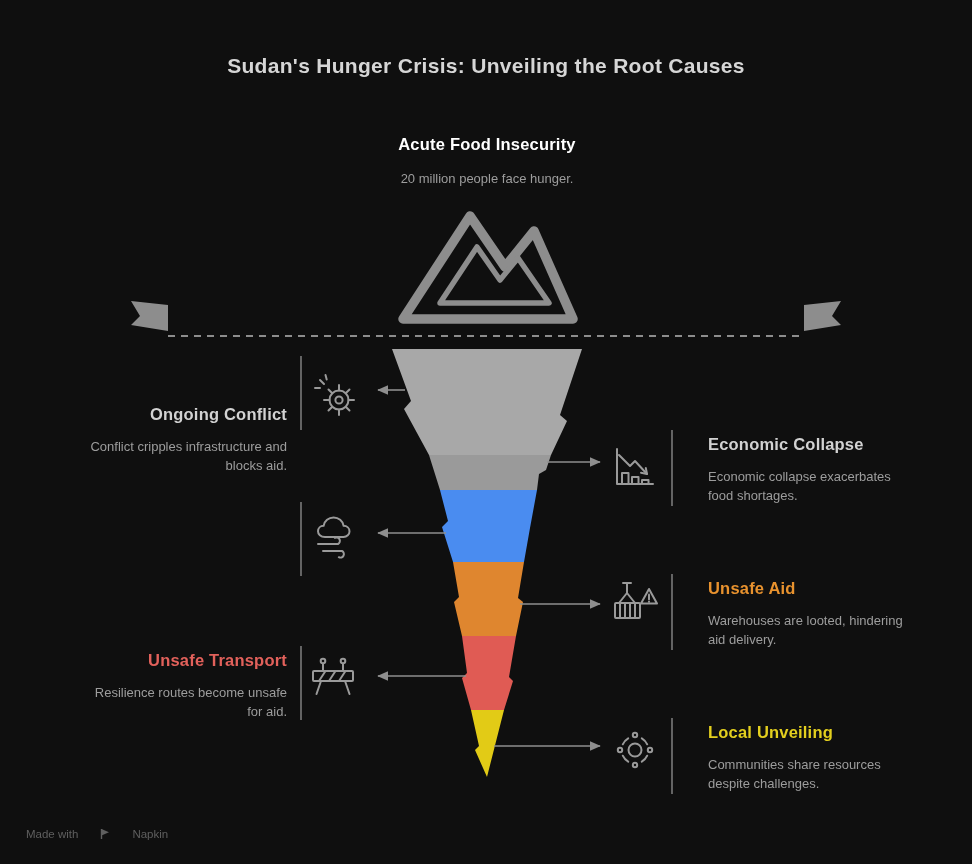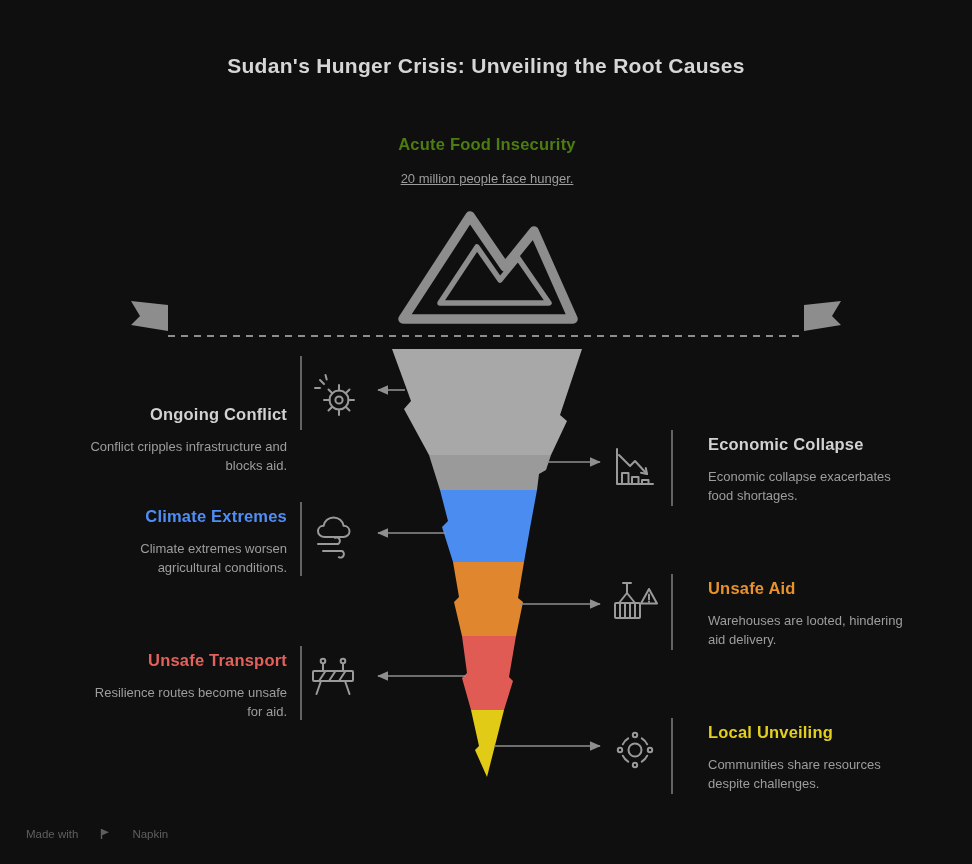--- a/index.html
+++ b/index.html
@@ -8,21 +8,21 @@
     background:#0f0f0f;
     font-family:"Liberation Sans", sans-serif;
   }
   .art{position:absolute;left:0;top:0;}
   .title{
     position:absolute;top:54px;left:0;width:100%;margin:0;
     text-align:center;font-size:21px;font-weight:bold;letter-spacing:.3px;
   }
   .apex{position:absolute;top:135px;left:287px;width:400px;text-align:center;}
   .apex .h{font-size:16.5px;font-weight:bold;letter-spacing:.2px;margin:0;}
-  .apex .desc{margin-top:16px;text-decoration:underline;}
+  .apex .desc{margin-top:16px;}
   .desc{font-size:13px;line-height:1.45;color:#9d9d9d;white-space:pre-line;}
   .item{position:absolute;width:235px;}
   .item .h{font-size:16.5px;font-weight:bold;letter-spacing:.2px;margin:0 0 14px;}
   .item.left{left:52px;text-align:right;}
   .item.right{left:686px;width:225px;text-align:left;margin-left:22px;}
   .pos-l1{top:363px;margin-top:42px;} .pos-l2{top:507px;} .pos-l3{top:651px;}
   .pos-r1{top:435px;} .pos-r2{top:579px;} .pos-r3{top:723px;}
   .icon{position:absolute;width:58px;height:58px;}
   .icon svg{display:block;}
   .ic{stroke:#9a9a9a;stroke-width:2;fill:none;stroke-linecap:round;stroke-linejoin:round;}
@@ -77,33 +77,28 @@
       <line x1="301" y1="356" x2="301" y2="430"></line>
       <line x1="301" y1="502" x2="301" y2="576"></line>
       <line x1="301" y1="646" x2="301" y2="720"></line>
       <line x1="672" y1="430" x2="672" y2="506"></line>
       <line x1="672" y1="574" x2="672" y2="650"></line>
       <line x1="672" y1="718" x2="672" y2="794"></line>
     </g>
   </svg>
 
   <div class="apex">
-    <div class="h" style="color: #4d7c0f;">Acute Food Insecurity</div>
+    <div class="h" style="color: #ffffff;">Acute Food Insecurity</div>
     <div class="desc">20 million people face hunger.</div>
   </div>
 
   <div class="item left pos-l1">
     <div class="h" style="color: rgb(210, 210, 210);">Ongoing Conflict</div>
     <div class="desc">Conflict cripples infrastructure and
 blocks aid.</div>
-  </div>
-  <div class="item left pos-l2">
-    <div class="h" style="color: rgb(79, 142, 247);">Climate Extremes</div>
-    <div class="desc">Climate extremes worsen
-agricultural conditions.</div>
   </div>
   <div class="item left pos-l3">
     <div class="h" style="color: rgb(226, 97, 91);">Unsafe Transport</div>
     <div class="desc">Resilience routes become unsafe
 for aid.</div>
   </div>
 
   <div class="item right pos-r1">
     <div class="h" style="color: rgb(210, 210, 210);">Economic Collapse</div>
     <div class="desc">Economic collapse exacerbates

